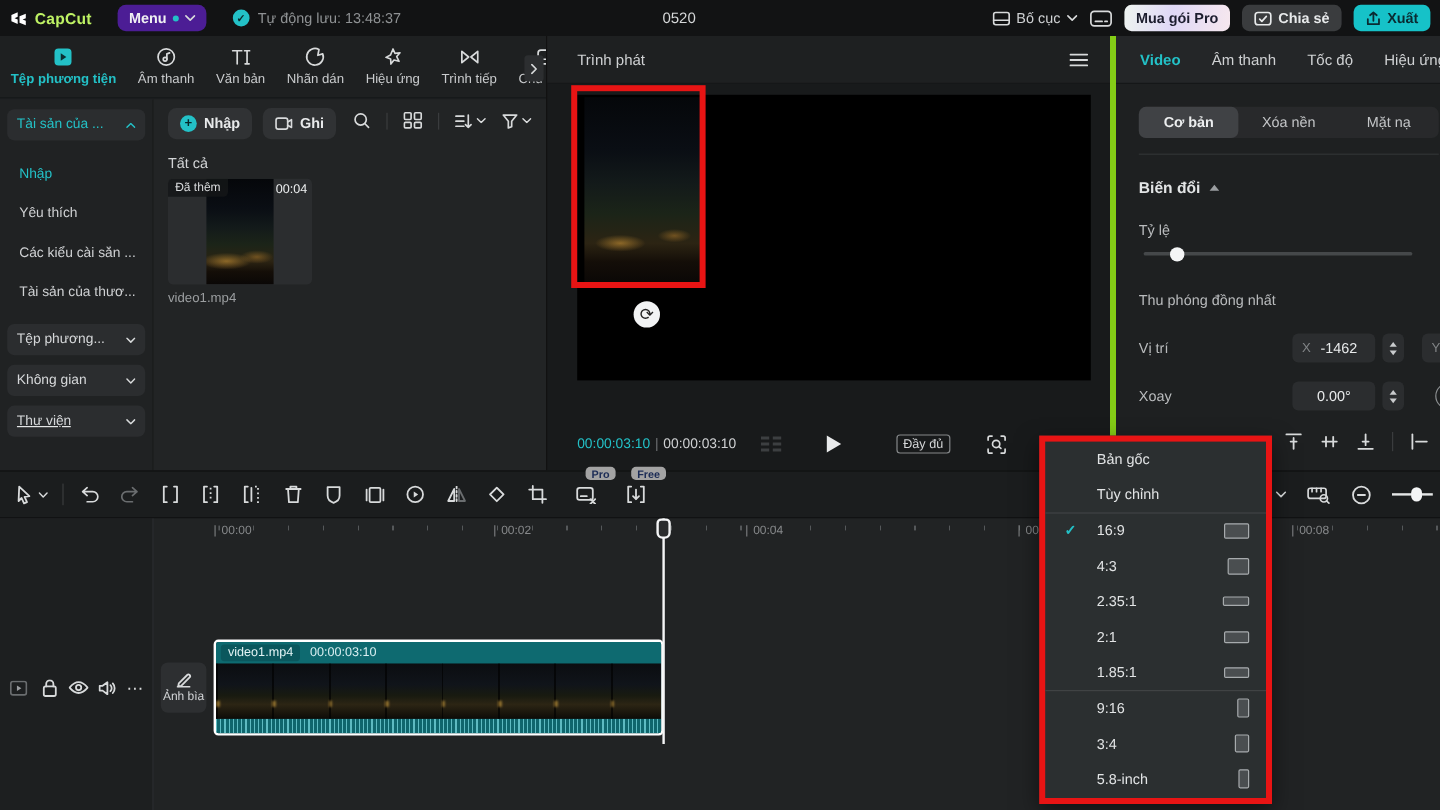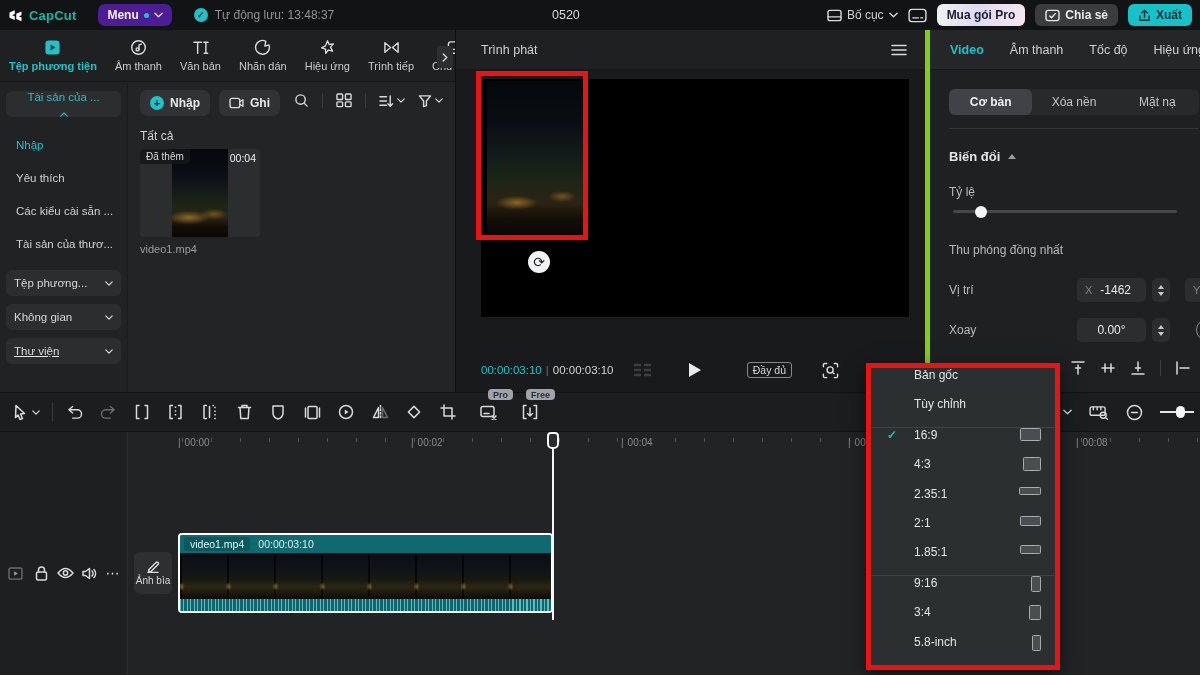--- a/index.html
+++ b/index.html
@@ -8,21 +8,21 @@
     position:relative; width:1200px; height:675px; overflow:hidden;
     background:#202223; font-family:"Liberation Sans", sans-serif;
     color:#e4e6e7; font-size:12px; -webkit-font-smoothing:antialiased;
   }
   .abs { position:absolute; }
   .row { display:flex; align-items:center; }
   svg { display:block; }
 
   
   #topbar { left:0; top:0; width:1200px; height:30px; background:#121314; display:flex; align-items:center; }
-  .logo-text { font-weight:bold; font-size:13px; color:#14b8a6; letter-spacing:.2px; }
+  .logo-text { font-weight:bold; font-size:13px; color:#bef264; letter-spacing:.2px; }
   .menu-btn { background:#4c1d95; border-radius:7px; height:22px; padding:0 9px; display:flex; align-items:center; gap:5px; }
   .menu-btn span { font-weight:bold; font-size:12px; color:#f0f1f2; }
   .dot { width:5px; height:5px; border-radius:50%; background:#23c1c7; }
   .autosave-check { width:14px; height:14px; border-radius:50%; background:#23c1c7; color:#0b2a2c; font-size:9px; display:flex; align-items:center; justify-content:center; font-weight:bold; }
   .autosave-label { color:#8f9294; font-size:12px; }
   .doc-title { color:#d6d8d9; font-size:12.5px; }
   .layout-label { color:#cfd1d3; font-size:12px; }
   .pill { height:22px; border-radius:6px; display:flex; align-items:center; gap:5px; padding:0 10px; font-size:12px; font-weight:bold; }
   .pill.pro { background:linear-gradient(100deg,#eef4f0 0%,#dfd8f6 45%,#f6e7ee 100%); color:#1c1d2e; }
   .pill.share { background:#3a3c3e; color:#e8eaeb; }
@@ -118,21 +118,21 @@
        linear-gradient(180deg,#0b0d10 0%,#10141a 38%,#181a10 58%,#2c2514 74%,#0d0b07 100%);
      position:relative; }
   .clip-film::after { content:""; position:absolute; left:0; top:68%; width:100%; height:5px;
      background:repeating-linear-gradient(90deg, rgba(233,178,70,.5) 0 3px, transparent 3px 47px); filter:blur(1px); }
   .clip-wave { height:12px; background:#0f666d;
      background-image:repeating-linear-gradient(90deg, rgba(120,215,222,.75) 0 1px, transparent 1px 3.5px); }
   .track-ico { position:absolute; display:flex; align-items:center; justify-content:center; width:22px; height:22px; }
 
   
   #aspect-box { position:absolute; left:866px; top:363px; width:194px; height:307px; border:5px solid #e81414; z-index:20; background:#2b2f30; box-shadow:0 6px 18px rgba(0,0,0,.5); }
-  .menu-item { height:29.4px; display:flex; position:relative; padding-left:43px; padding-right:14px; }
+  .menu-item { height:29.4px; display:flex; align-items:center; position:relative; padding-left:43px; padding-right:14px; }
   .menu-item .lbl { font-size:12px; color:#e2e4e5; flex:1; }
   .menu-item .chk { position:absolute; left:16px; color:#23c1c7; font-size:12px; font-weight:bold; }
   .menu-hr { height:1px; background:#404344; margin:0; }
   .ratio { border:1.5px solid #a7abad; background:#4a4e50; border-radius:1.5px; }
 
   
   #preview-red { position:absolute; left:476px; top:71px; width:112px; height:169px; border:5px solid #e81414; z-index:9; }
   .stroke { stroke:#d8dadb; stroke-width:1.5; fill:none; stroke-linecap:round; stroke-linejoin:round; }
   .stroke-dim { stroke:#6a6d6f; stroke-width:1.5; fill:none; stroke-linecap:round; stroke-linejoin:round; }
   .glyph { color:#d8dadb; }
@@ -252,21 +252,21 @@
       <span class="lbl">Chú thích</span>
     </div>
     <div class="tab-more">
       <svg width="6" height="9" viewBox="0 0 6 10">
           <polyline class="stroke" points="1,1 5,5 1,9"></polyline>
         </svg>
     </div>
   </div>
 
   <div id="sidebar" class="abs">
-    <div class="side-chip teal" style="margin-top:8px;flex-direction:column;">
+    <div class="side-chip teal" style="margin-top:8px;">
       <span class="lbl">Tài sản của ...</span>
       <svg width="8" height="5" viewBox="0 0 10 6">
           <polyline points="1,5 5,1 9,5" style="stroke:#23c1c7;stroke-width:1.5;fill:none;stroke-linecap:round;stroke-linejoin:round"></polyline>
         </svg>
     </div>
     <div class="side-link active" style="margin-top:16px;">
       <span class="lbl">Nhập</span>
     </div>
     <div class="side-link" style="margin-top:9px;">
       <span class="lbl">Yêu thích</span>

